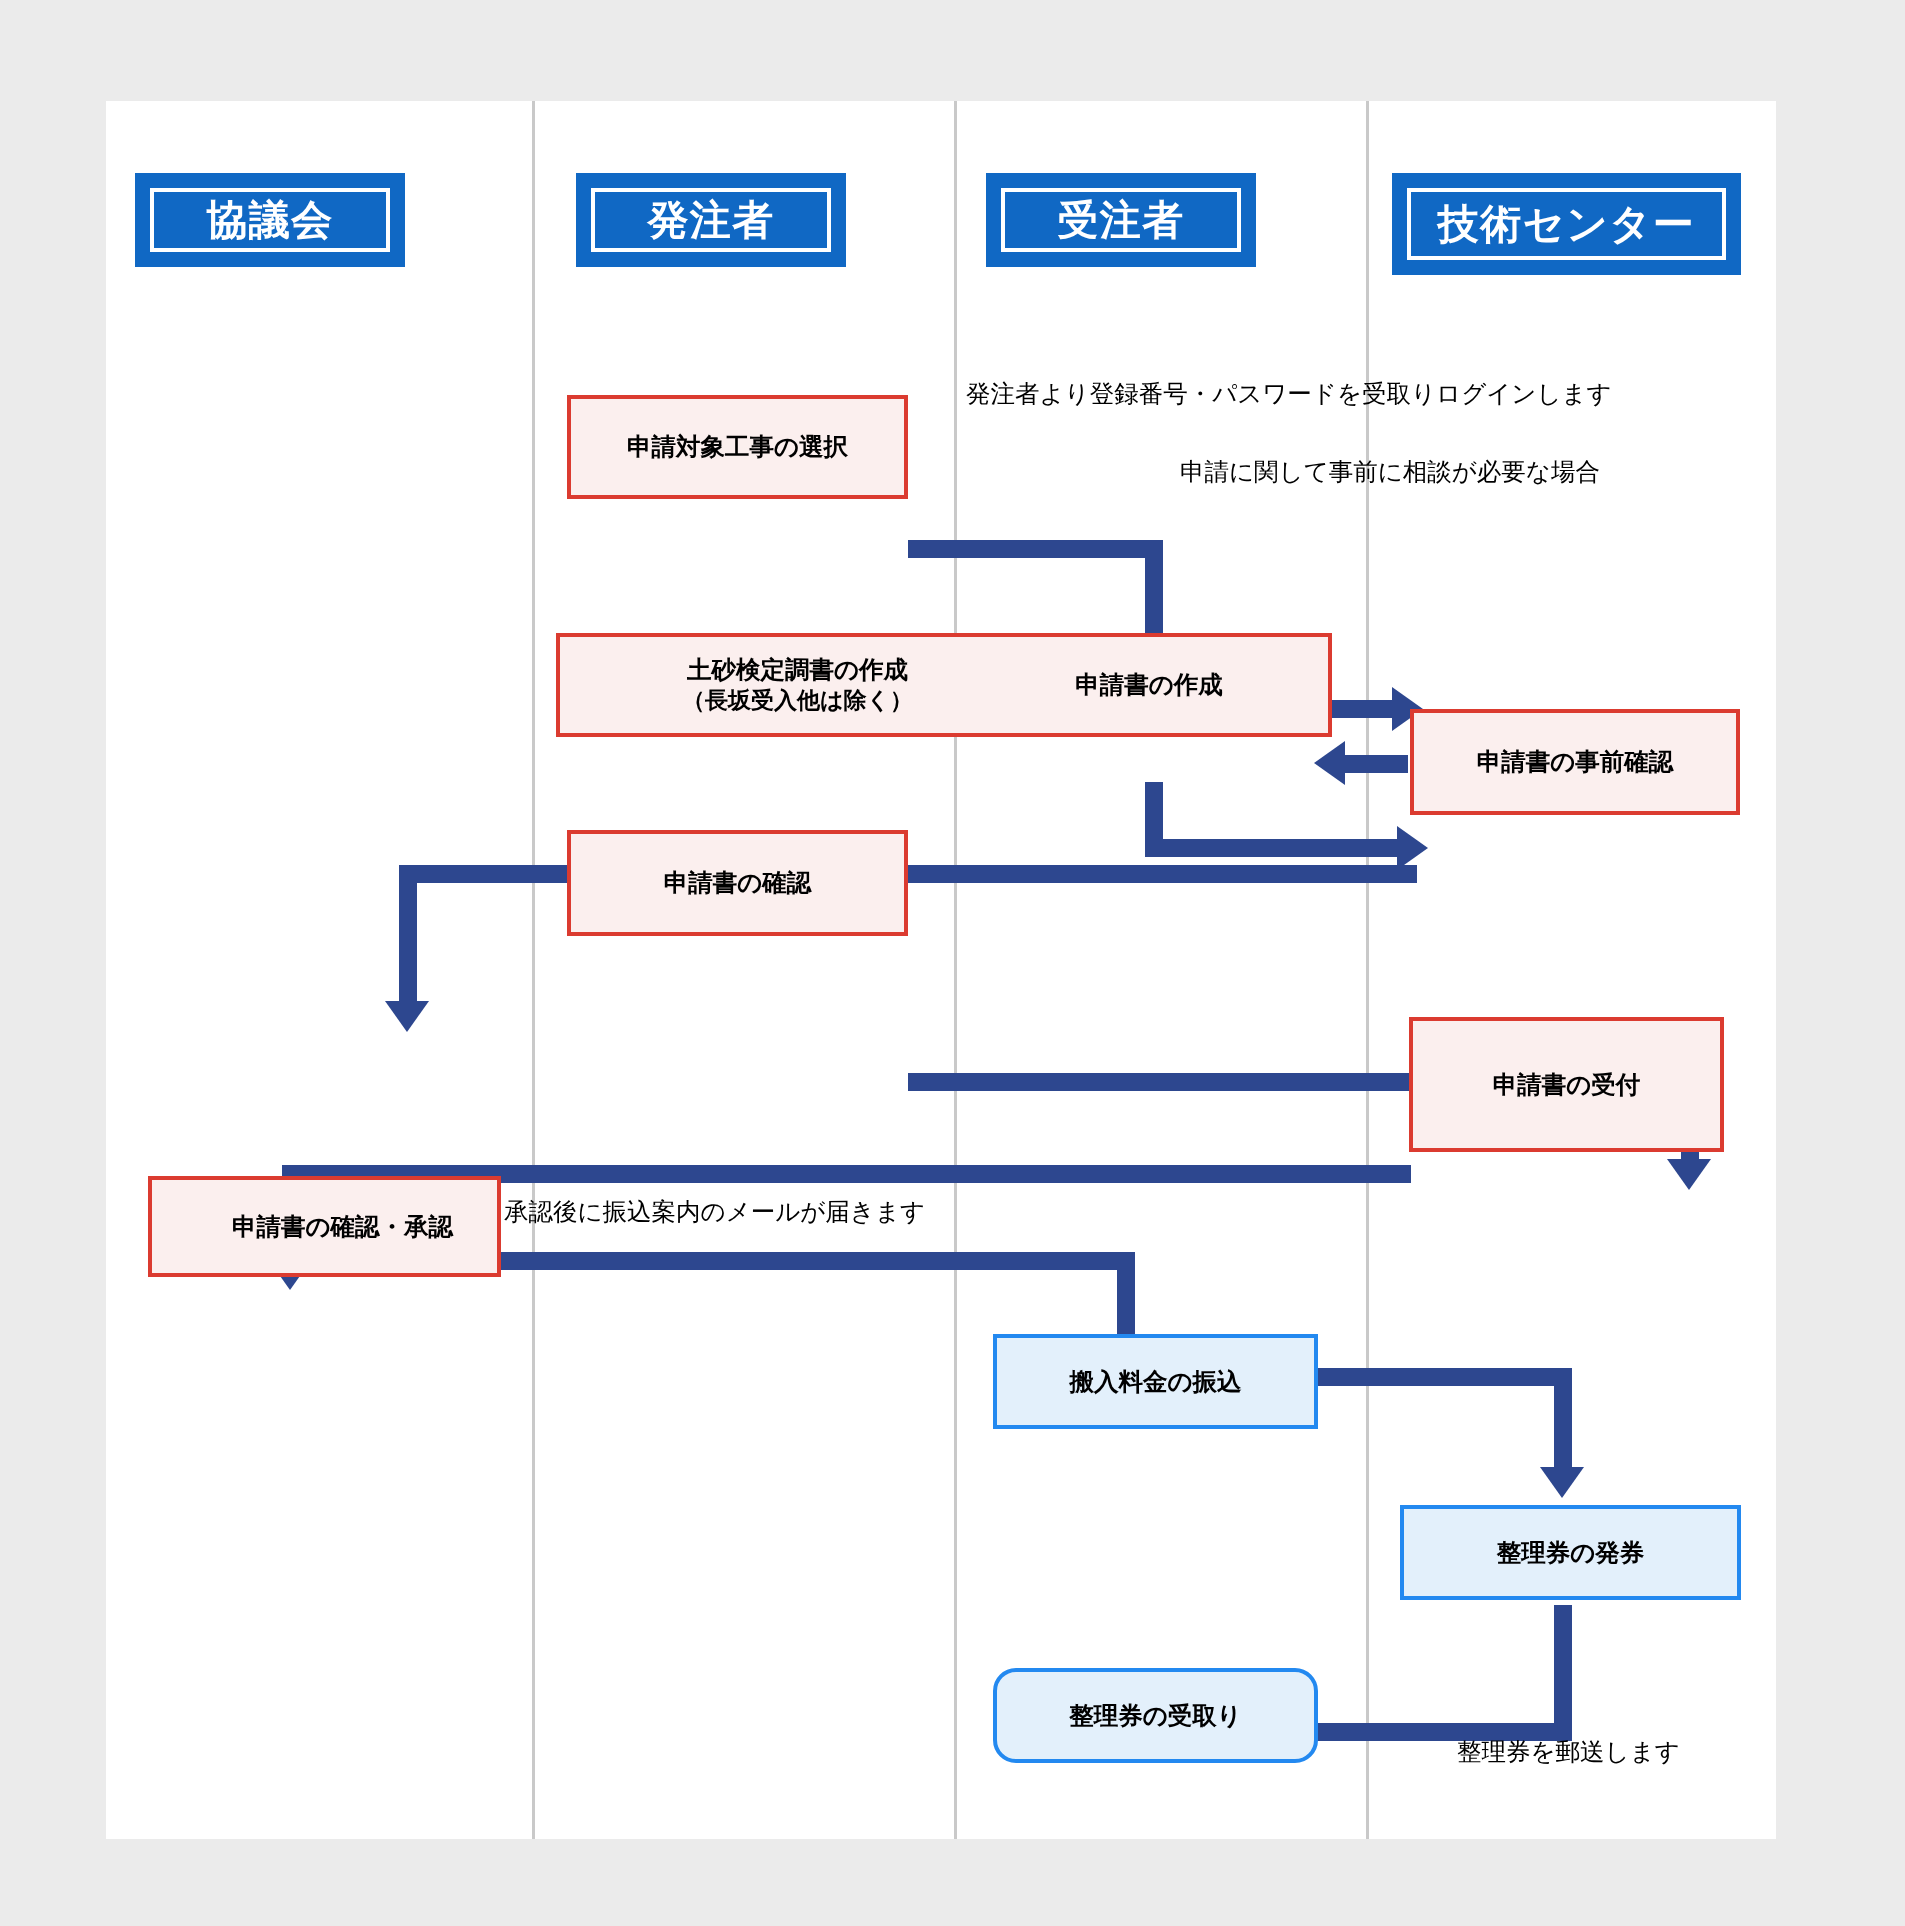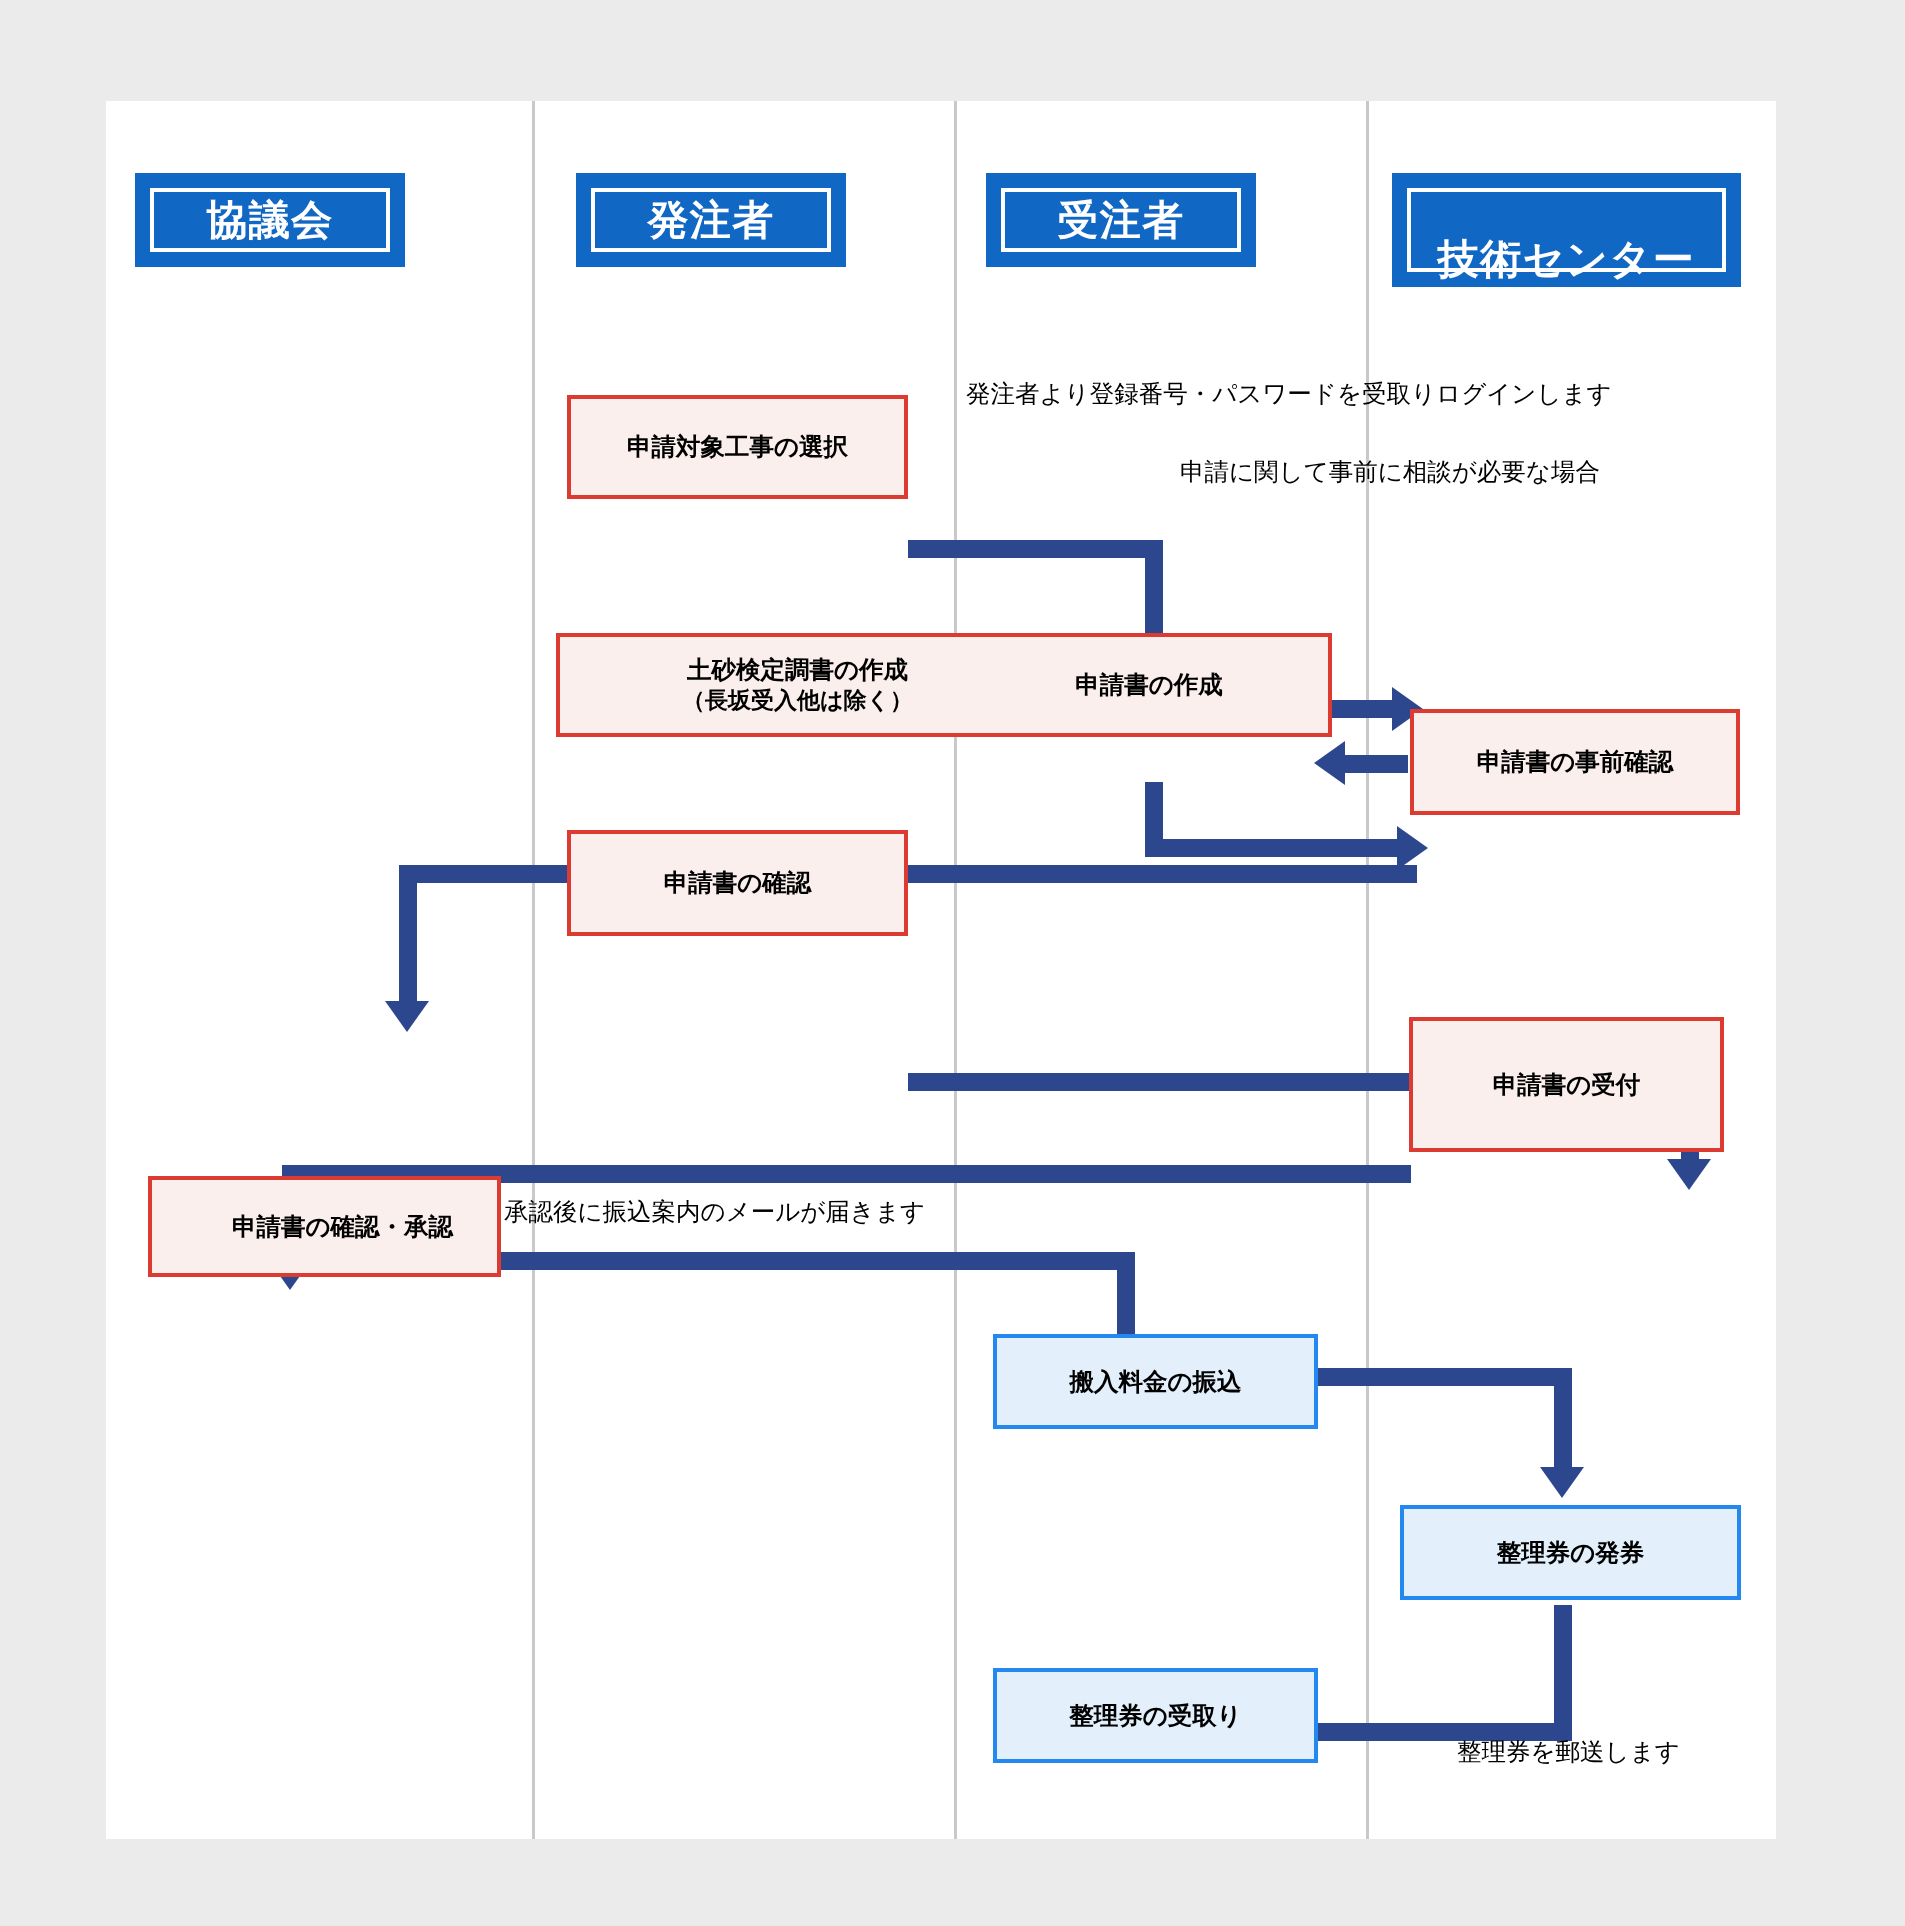--- a/index.html
+++ b/index.html
@@ -153,21 +153,21 @@
     <div class="lane-header" style="left:470px; top:72px; width:270px; height:94px;">
       <div class="ring"></div>
       <div class="htext">発注者</div>
     </div>
 
     <div class="lane-header" style="left:880px; top:72px; width:270px; height:94px;">
       <div class="ring"></div>
       <div class="htext">受注者</div>
     </div>
 
-    <div class="lane-header" style="left:1286px; top:72px; width:349px; height:114px;align-items:flex-end;">
+    <div class="lane-header" style="left:1286px; top:72px; width:349px; height:102px;">
       <div class="ring"></div>
       <div class="htext">技術センター</div>
     </div>
 
     <div class="seg-h" style="left:802px; top:439px; width:255px; height:17.7px;"></div>
     <div class="seg-v" style="left:1039px; top:439px; width:17.7px; height:102px;"></div>
     <div class="tri down" style="left:1026px; top:535px;"></div>
 
     <div class="seg-h" style="left:1223px; top:599px; width:78px; height:17.7px;"></div>
     <div class="tri right" style="left:1286px; top:586px;"></div>
@@ -237,21 +237,21 @@
     </div>
 
     <div class="node blue" style="left:887px; top:1233px; width:325px; height:95px;">
       <span>搬入料金の振込</span>
     </div>
 
     <div class="node blue" style="left:1294px; top:1404px; width:341px; height:95px;">
       <span>整理券の発券</span>
     </div>
 
-    <div class="node blue" style="left:887px; top:1567px; width:325px; height:95px;">
+    <div class="node blue" style="left:887px; top:1567px; width:325px; height:95px;border-radius:23px;">
       <span>整理券の受取り</span>
     </div>
 
     <div class="note" style="left:860px; top:281px;">発注者より登録番号・パスワードを受取りログインします</div>
 
     <div class="note" style="left:1074px; top:359px;">申請に関して事前に相談が必要な場合</div>
 
     <div class="note" style="left:398px; top:1099px;">承認後に振込案内のメールが届きます</div>
 
     <div class="note" style="left:1351px; top:1639px;">整理券を郵送します</div>

